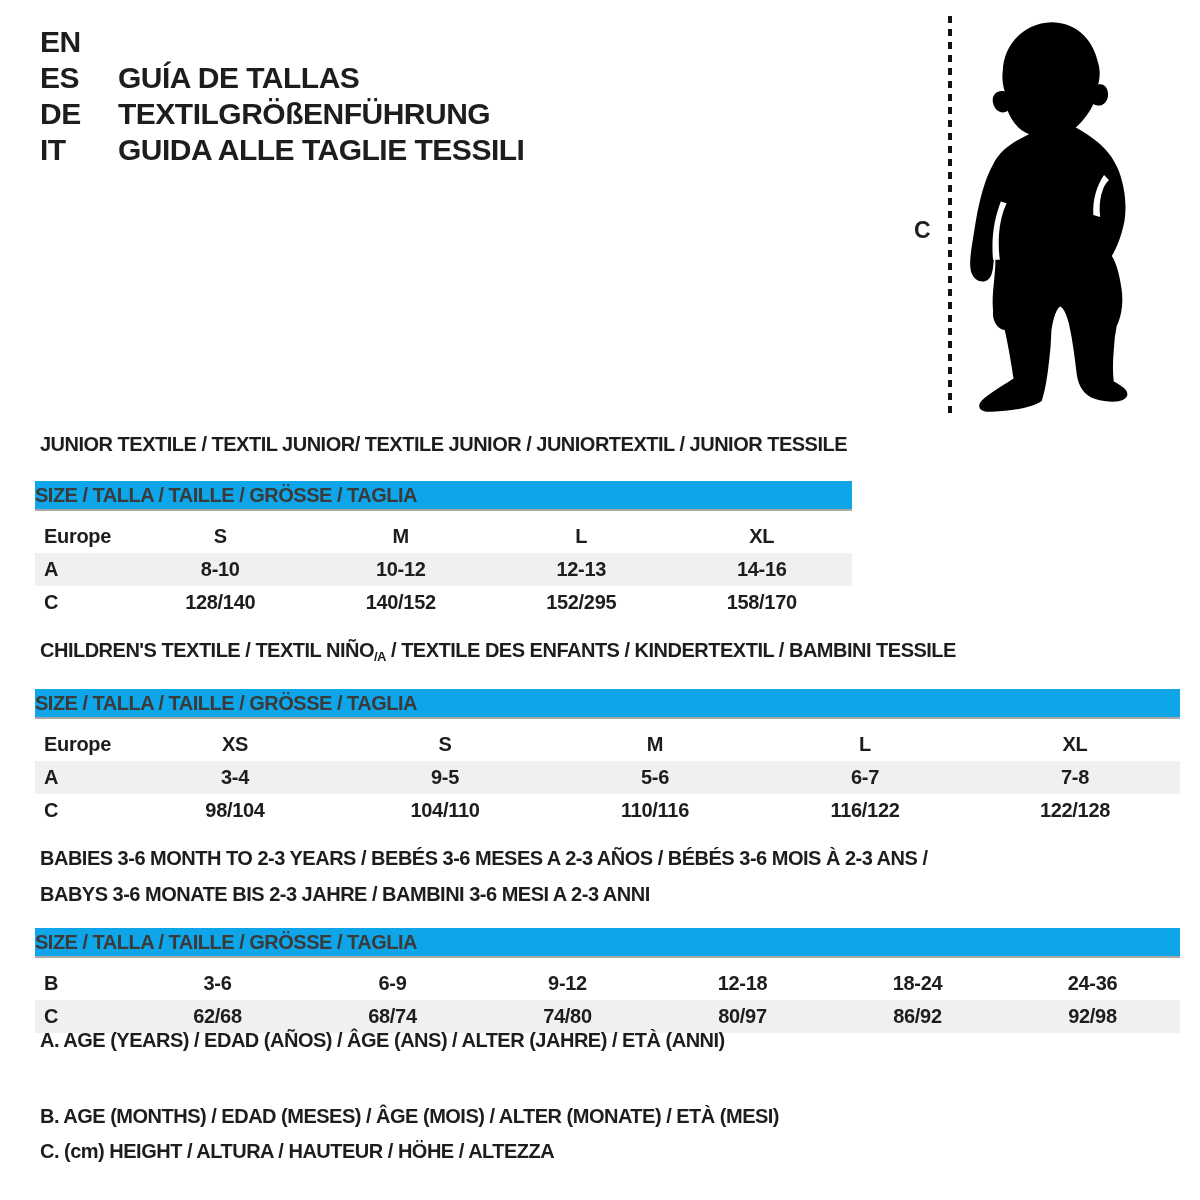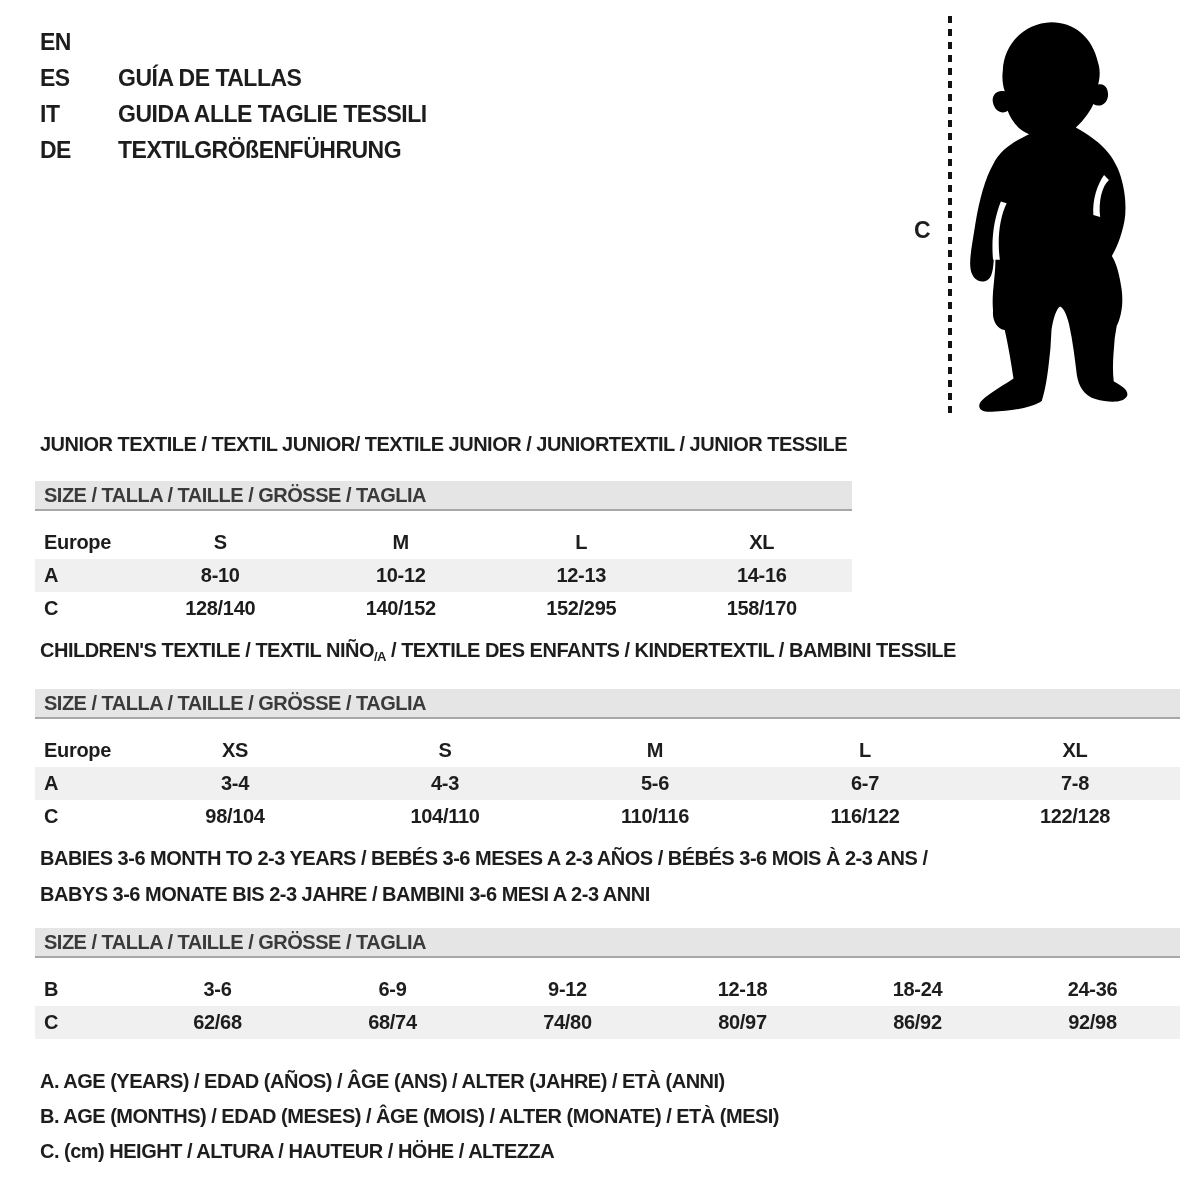--- a/index.html
+++ b/index.html
@@ -4,42 +4,42 @@
 <style>
   html, body { margin:0; padding:0; }
   body {
     width:1200px; height:1200px; position:relative; overflow:hidden;
     background:#ffffff; color:#1d1d1d;
     font-family:"Liberation Sans", sans-serif; font-weight:bold;
   }
 
   
   .lang-block { position:absolute; left:40px; top:24px; }
-  .lang-row { display:flex; align-items:center; height:36px; font-size:23px; letter-spacing:-0.5px; }
+  .lang-row { display:flex; align-items:center; height:36px; font-size:30px; letter-spacing:-0.5px; }
   .lang-code { width:78px; }
 
   
   .dash-line {
     position:absolute; left:948px; top:16px; width:4px; height:400px;
     background:repeating-linear-gradient(to bottom, #121212 0 7px, transparent 7px 13px);
   }
   .c-label { position:absolute; left:914px; top:217px; font-size:23px; }
   .baby-svg { position:absolute; left:958px; top:16px; }
 
   
   .section-heading { position:absolute; left:40px; font-size:20px; letter-spacing:-0.5px; white-space:nowrap;text-align:right; }
   .sub-small { font-size:13px; vertical-align:-4px; }
 
   
   .size-table { position:absolute; left:35px; }
   .size-bar {
-    height:28px; line-height:28px; background:#e5e5e5; border-bottom:2px solid #a8a8a8;
-    padding-left:9px; font-size:20px; letter-spacing:-0.5px; color:#3a3a3a;
+    height:28px; line-height:28px; background:#0ea5e9; border-bottom:2px solid #a8a8a8;
+    font-size:20px; letter-spacing:-0.5px; color:#3a3a3a;
   }
-  .t-body { margin-top:15px; }
+  .t-body { margin-top:9px; }
   .t-row { display:grid; height:33px; align-items:center; font-size:20px; letter-spacing:-0.3px; }
   .t-body .t-row:nth-child(even) { background:#f0f0f0; }
   .cols-4 { grid-template-columns:95px repeat(4, 1fr); }
   .cols-5 { grid-template-columns:95px repeat(5, 1fr); }
   .cols-6 { grid-template-columns:95px repeat(6, 1fr); }
   .row-label { padding-left:9px; text-align:left; }
   .cell { text-align:center; }
 
   
   .footnote { position:absolute; left:40px; font-size:20px; letter-spacing:-0.5px; white-space:nowrap; }
@@ -49,26 +49,26 @@
 
 <div class="lang-block">
   <div class="lang-row">
     <span class="lang-code">EN</span>
   </div>
   <div class="lang-row">
     <span class="lang-code">ES</span>
     <span class="lang-title">GUÍA DE TALLAS</span>
   </div>
   <div class="lang-row">
+    <span class="lang-code">DE</span>
+    <span class="lang-title">TEXTILGRÖßENFÜHRUNG</span>
+  </div>
+  <div class="lang-row">
     <span class="lang-code">IT</span>
     <span class="lang-title">GUIDA ALLE TAGLIE TESSILI</span>
-  </div>
-  <div class="lang-row">
-    <span class="lang-code">DE</span>
-    <span class="lang-title">TEXTILGRÖßENFÜHRUNG</span>
   </div>
 </div>
 
 <div class="dash-line"></div>
 <div class="c-label">C</div>
 <svg class="baby-svg" width="185" height="400" viewBox="0 0 190 410" aria-hidden="true">
   <path fill="#000000" d="M96 6
     C 68 7, 47 28, 46 56
     C 45 63, 46 71, 48 77
     C 40 75, 34 81, 36 89
@@ -146,21 +146,21 @@
       <span class="row-label">Europe</span>
       <span class="cell">XS</span>
       <span class="cell">S</span>
       <span class="cell">M</span>
       <span class="cell">L</span>
       <span class="cell">XL</span>
     </div>
     <div class="t-row cols-5">
       <span class="row-label">A</span>
       <span class="cell">3-4</span>
-      <span class="cell">4-3</span>
+      <span class="cell">9-5</span>
       <span class="cell">5-6</span>
       <span class="cell">6-7</span>
       <span class="cell">7-8</span>
     </div>
     <div class="t-row cols-5">
       <span class="row-label">C</span>
       <span class="cell">98/104</span>
       <span class="cell">104/110</span>
       <span class="cell">110/116</span>
       <span class="cell">116/122</span>
@@ -188,15 +188,15 @@
       <span class="cell">62/68</span>
       <span class="cell">68/74</span>
       <span class="cell">74/80</span>
       <span class="cell">80/97</span>
       <span class="cell">86/92</span>
       <span class="cell">92/98</span>
     </div>
   </div>
 </div>
 
-<div class="footnote" style="top:1070px">A. AGE (YEARS) / EDAD (AÑOS) / ÂGE (ANS) / ALTER (JAHRE) / ETÀ (ANNI)</div>
+<div class="footnote" style="top:1029px">A. AGE (YEARS) / EDAD (AÑOS) / ÂGE (ANS) / ALTER (JAHRE) / ETÀ (ANNI)</div>
 <div class="footnote" style="top:1105px">B. AGE (MONTHS) / EDAD (MESES) / ÂGE (MOIS) / ALTER (MONATE) / ETÀ (MESI)</div>
 <div class="footnote" style="top:1140px">C. (cm) HEIGHT / ALTURA / HAUTEUR / HÖHE / ALTEZZA</div>
 
 </body></html>

